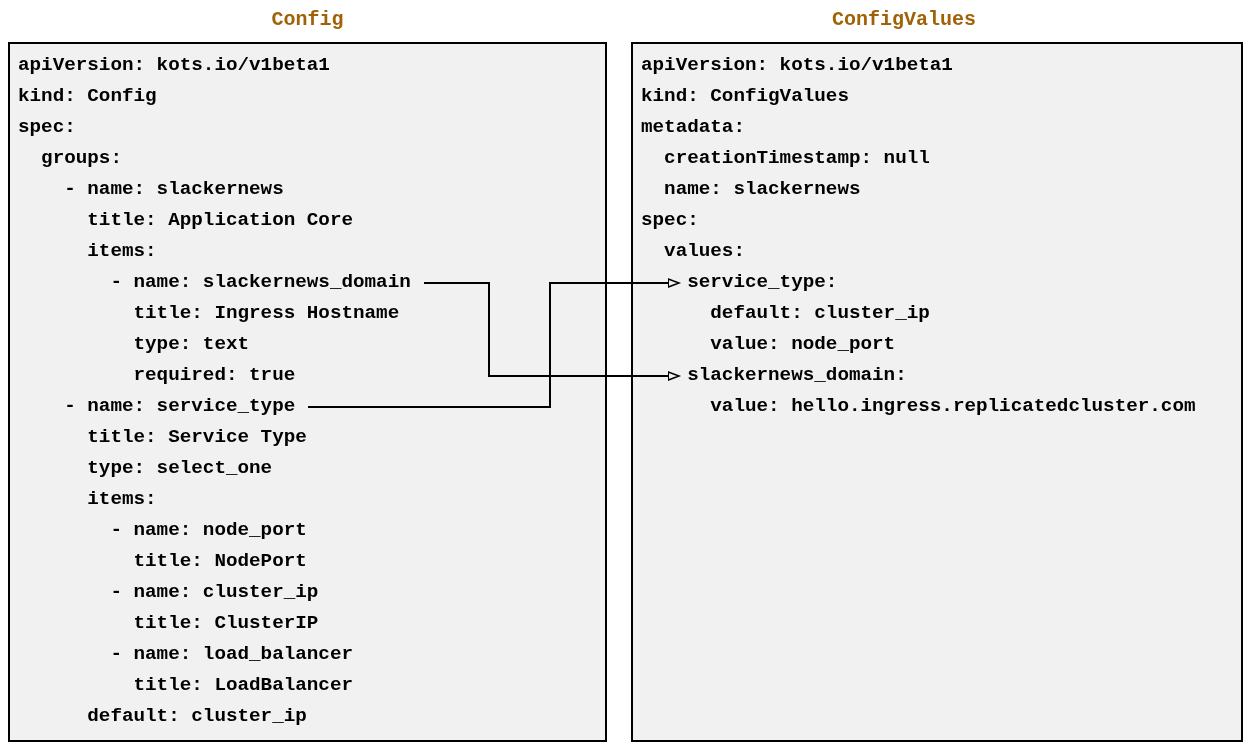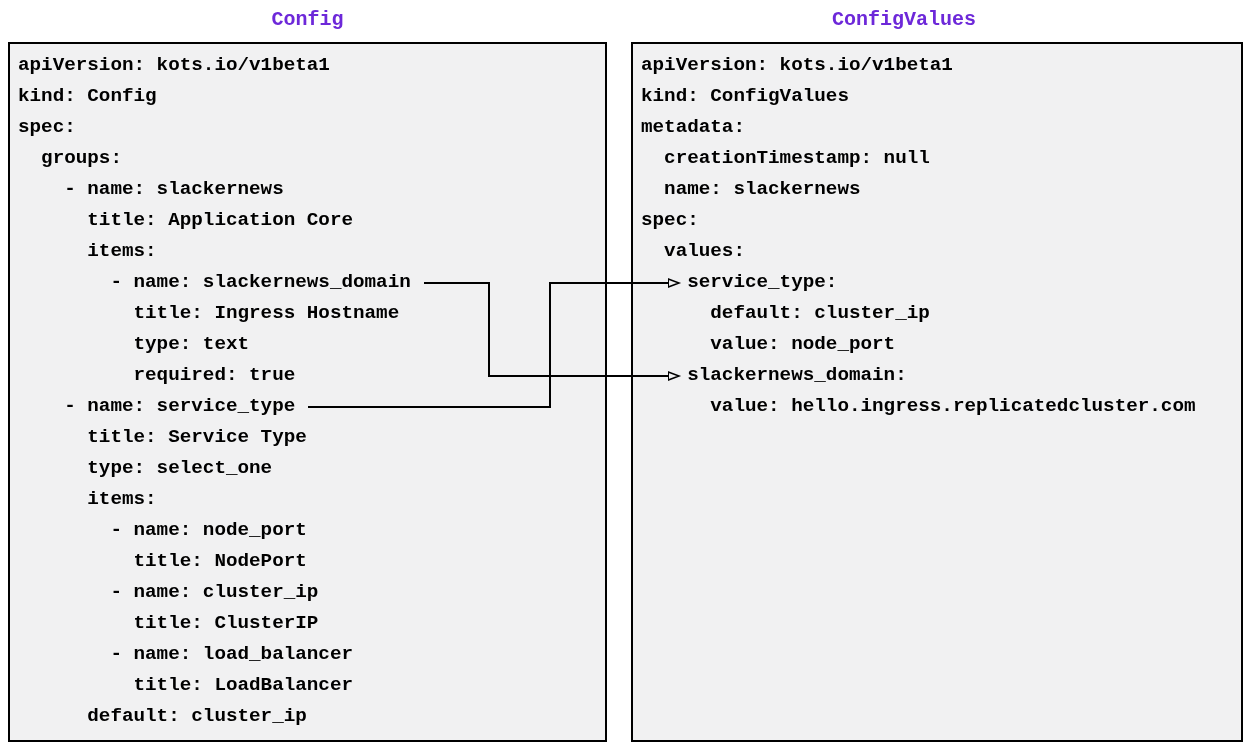--- a/index.html
+++ b/index.html
@@ -15,21 +15,21 @@
     overflow: hidden;
   }
   .panel-title {
     position: absolute;
     top: 7px;
     height: 26px;
     line-height: 26px;
     text-align: center;
     font-weight: bold;
     font-size: 20px;
-    color: #6d28d9;
+    color: #a16207;
   }
   .title-config  { left: 8px;   width: 599px; }
   .title-values  { left: 598px; width: 612px; }
   .panel {
     position: absolute;
     top: 42px;
     height: 700px;
     background: #f1f1f2;
     border: 2px solid #000000;
   }

